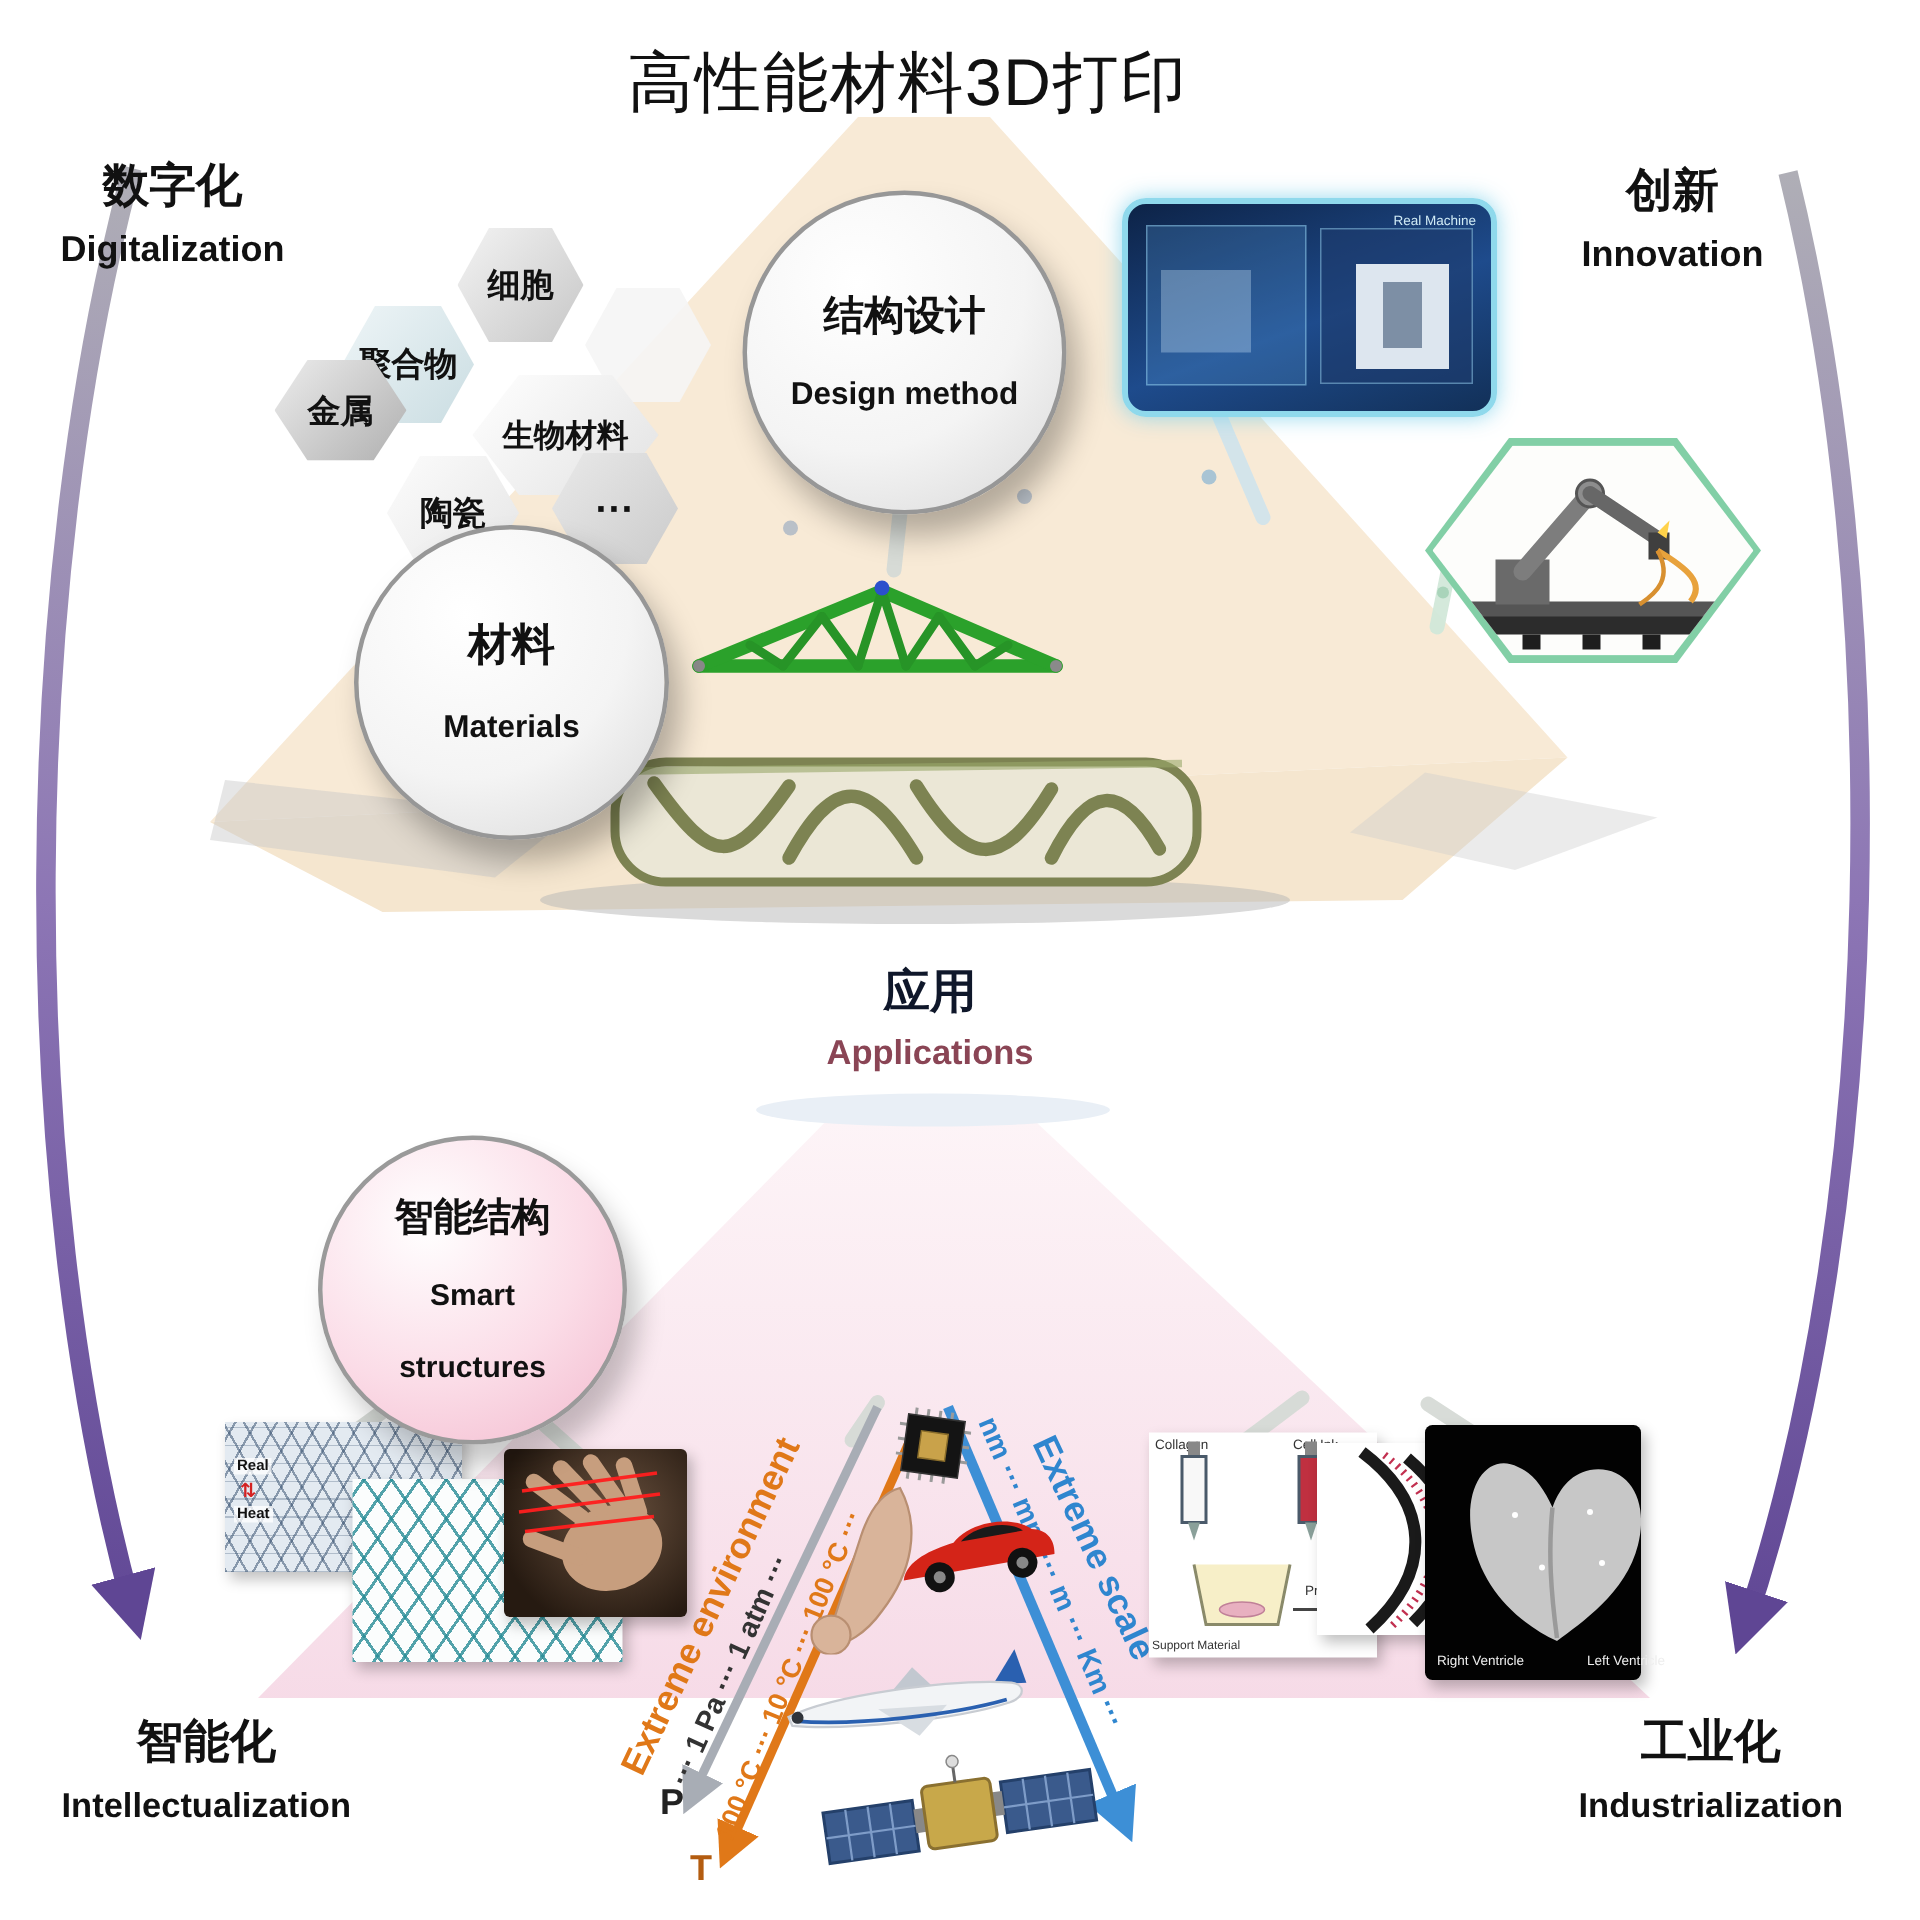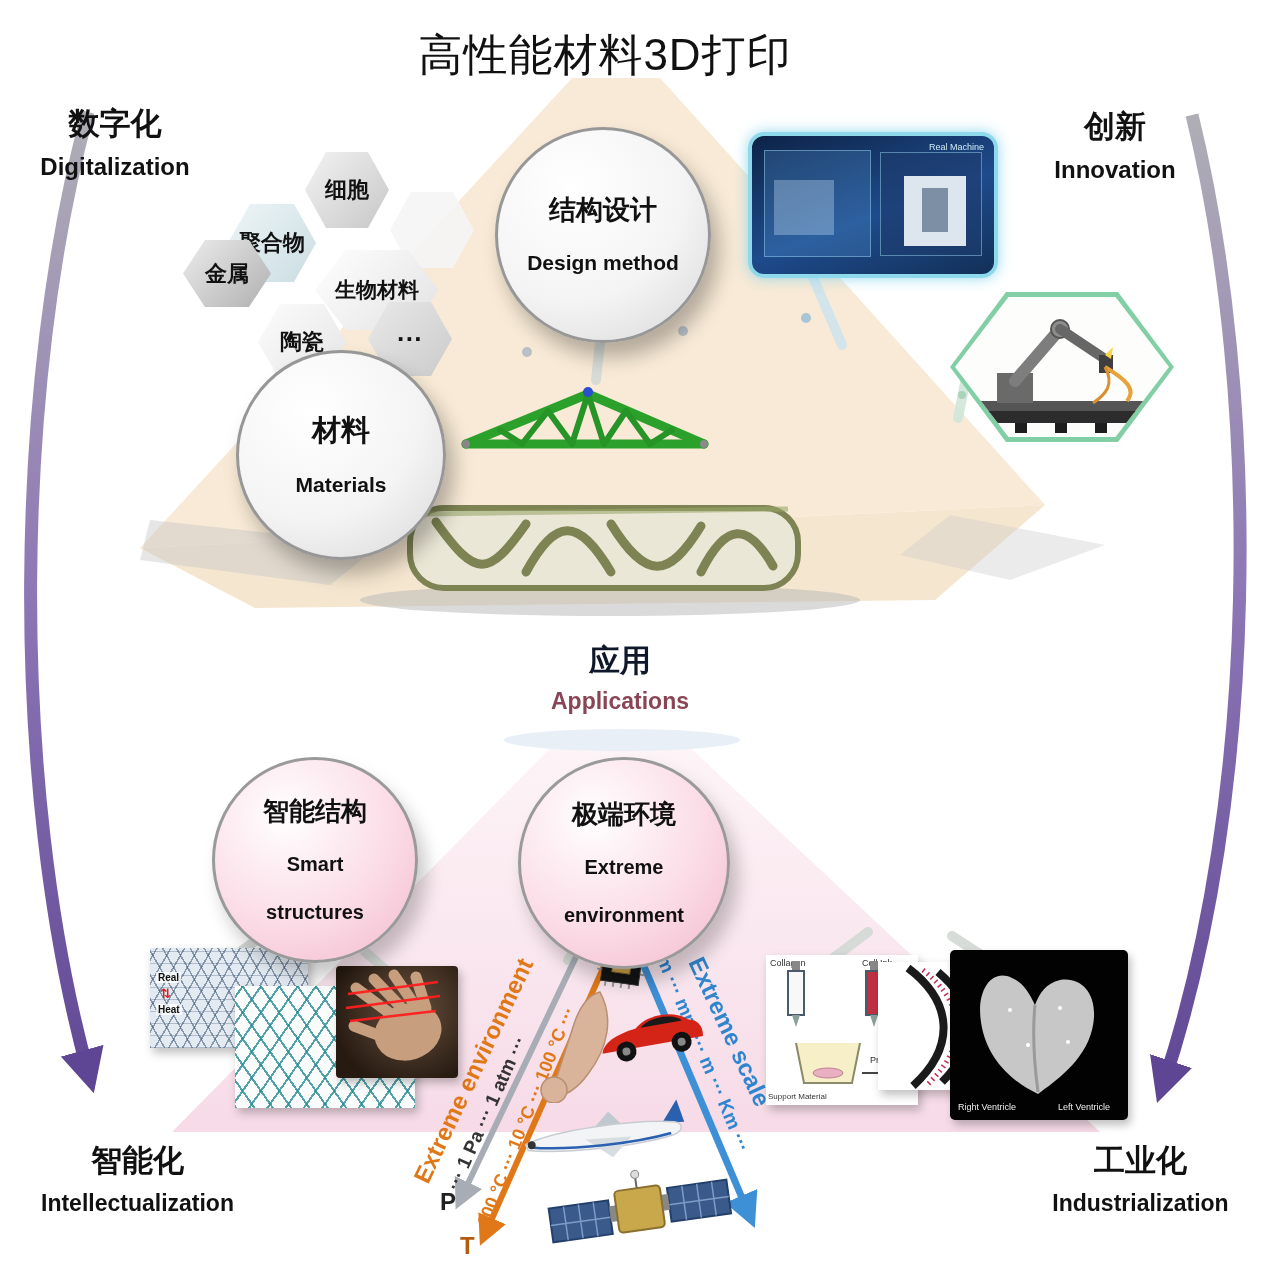--- a/index.html
+++ b/index.html
@@ -64,21 +64,21 @@
       repeating-linear-gradient(0deg, rgba(60,85,115,.3) 0 1px, transparent 1px 12px);}
   .lattice-a .tag{position:absolute;left:6px;font-size:10px;font-weight:bold;color:#111;
       background:rgba(255,255,255,.75);padding:0 2px;}
   .lattice-a .arrows{position:absolute;left:10px;top:38px;color:#d42222;font-size:13px;font-weight:bold;}
   .lattice-b{left:235px;top:986px;width:180px;height:122px;background-color:#fbfdfd;
     background-image:
       repeating-linear-gradient(55deg, rgba(40,140,150,.8) 0 2px, transparent 2px 15px),
       repeating-linear-gradient(-55deg, rgba(40,140,150,.8) 0 2px, transparent 2px 15px);}
   .hand{left:336px;top:966px;width:122px;height:112px;border-radius:4px;
     background:radial-gradient(circle at 60% 40%, #6b523f, #261a11 78%);}
-  .heart-box{left:950px;top:950px;width:178px;height:170px;background:#020202;border-radius:5px;}
+  .heart-box{left:950px;top:950px;width:144px;height:170px;background:#020202;border-radius:5px;}
   .bio-box{left:766px;top:955px;width:152px;height:150px;background:#ffffff;}
   .print-box{left:878px;top:962px;width:100px;height:128px;background:#ffffff;}
 
   .pt-label{font-size:24px;font-weight:bold;}
 </style>
 </head>
 <body>
 
 <div class="canvas">
 
@@ -401,19 +401,14 @@
       <text x="8" y="160" font-size="9" fill="#eeeeee">Right Ventricle</text>
       <text x="108" y="160" font-size="9" fill="#eeeeee">Left Ventricle</text>
     </svg>
   </div>
 
   <div class="abs z7 circle pink ctr" style="left:212px;top:757px;width:200px;height:200px">
     <div class="zh">智能结构</div>
     <div class="en">Smart</div>
     <div class="en">structures</div>
   </div>
-  <div class="abs z7 circle pink ctr" style="left:518px;top:757px;width:206px;height:206px">
-    <div class="zh">极端环境</div>
-    <div class="en">Extreme</div>
-    <div class="en">environment</div>
-  </div>
 
 </div>
 
 </body></html>

